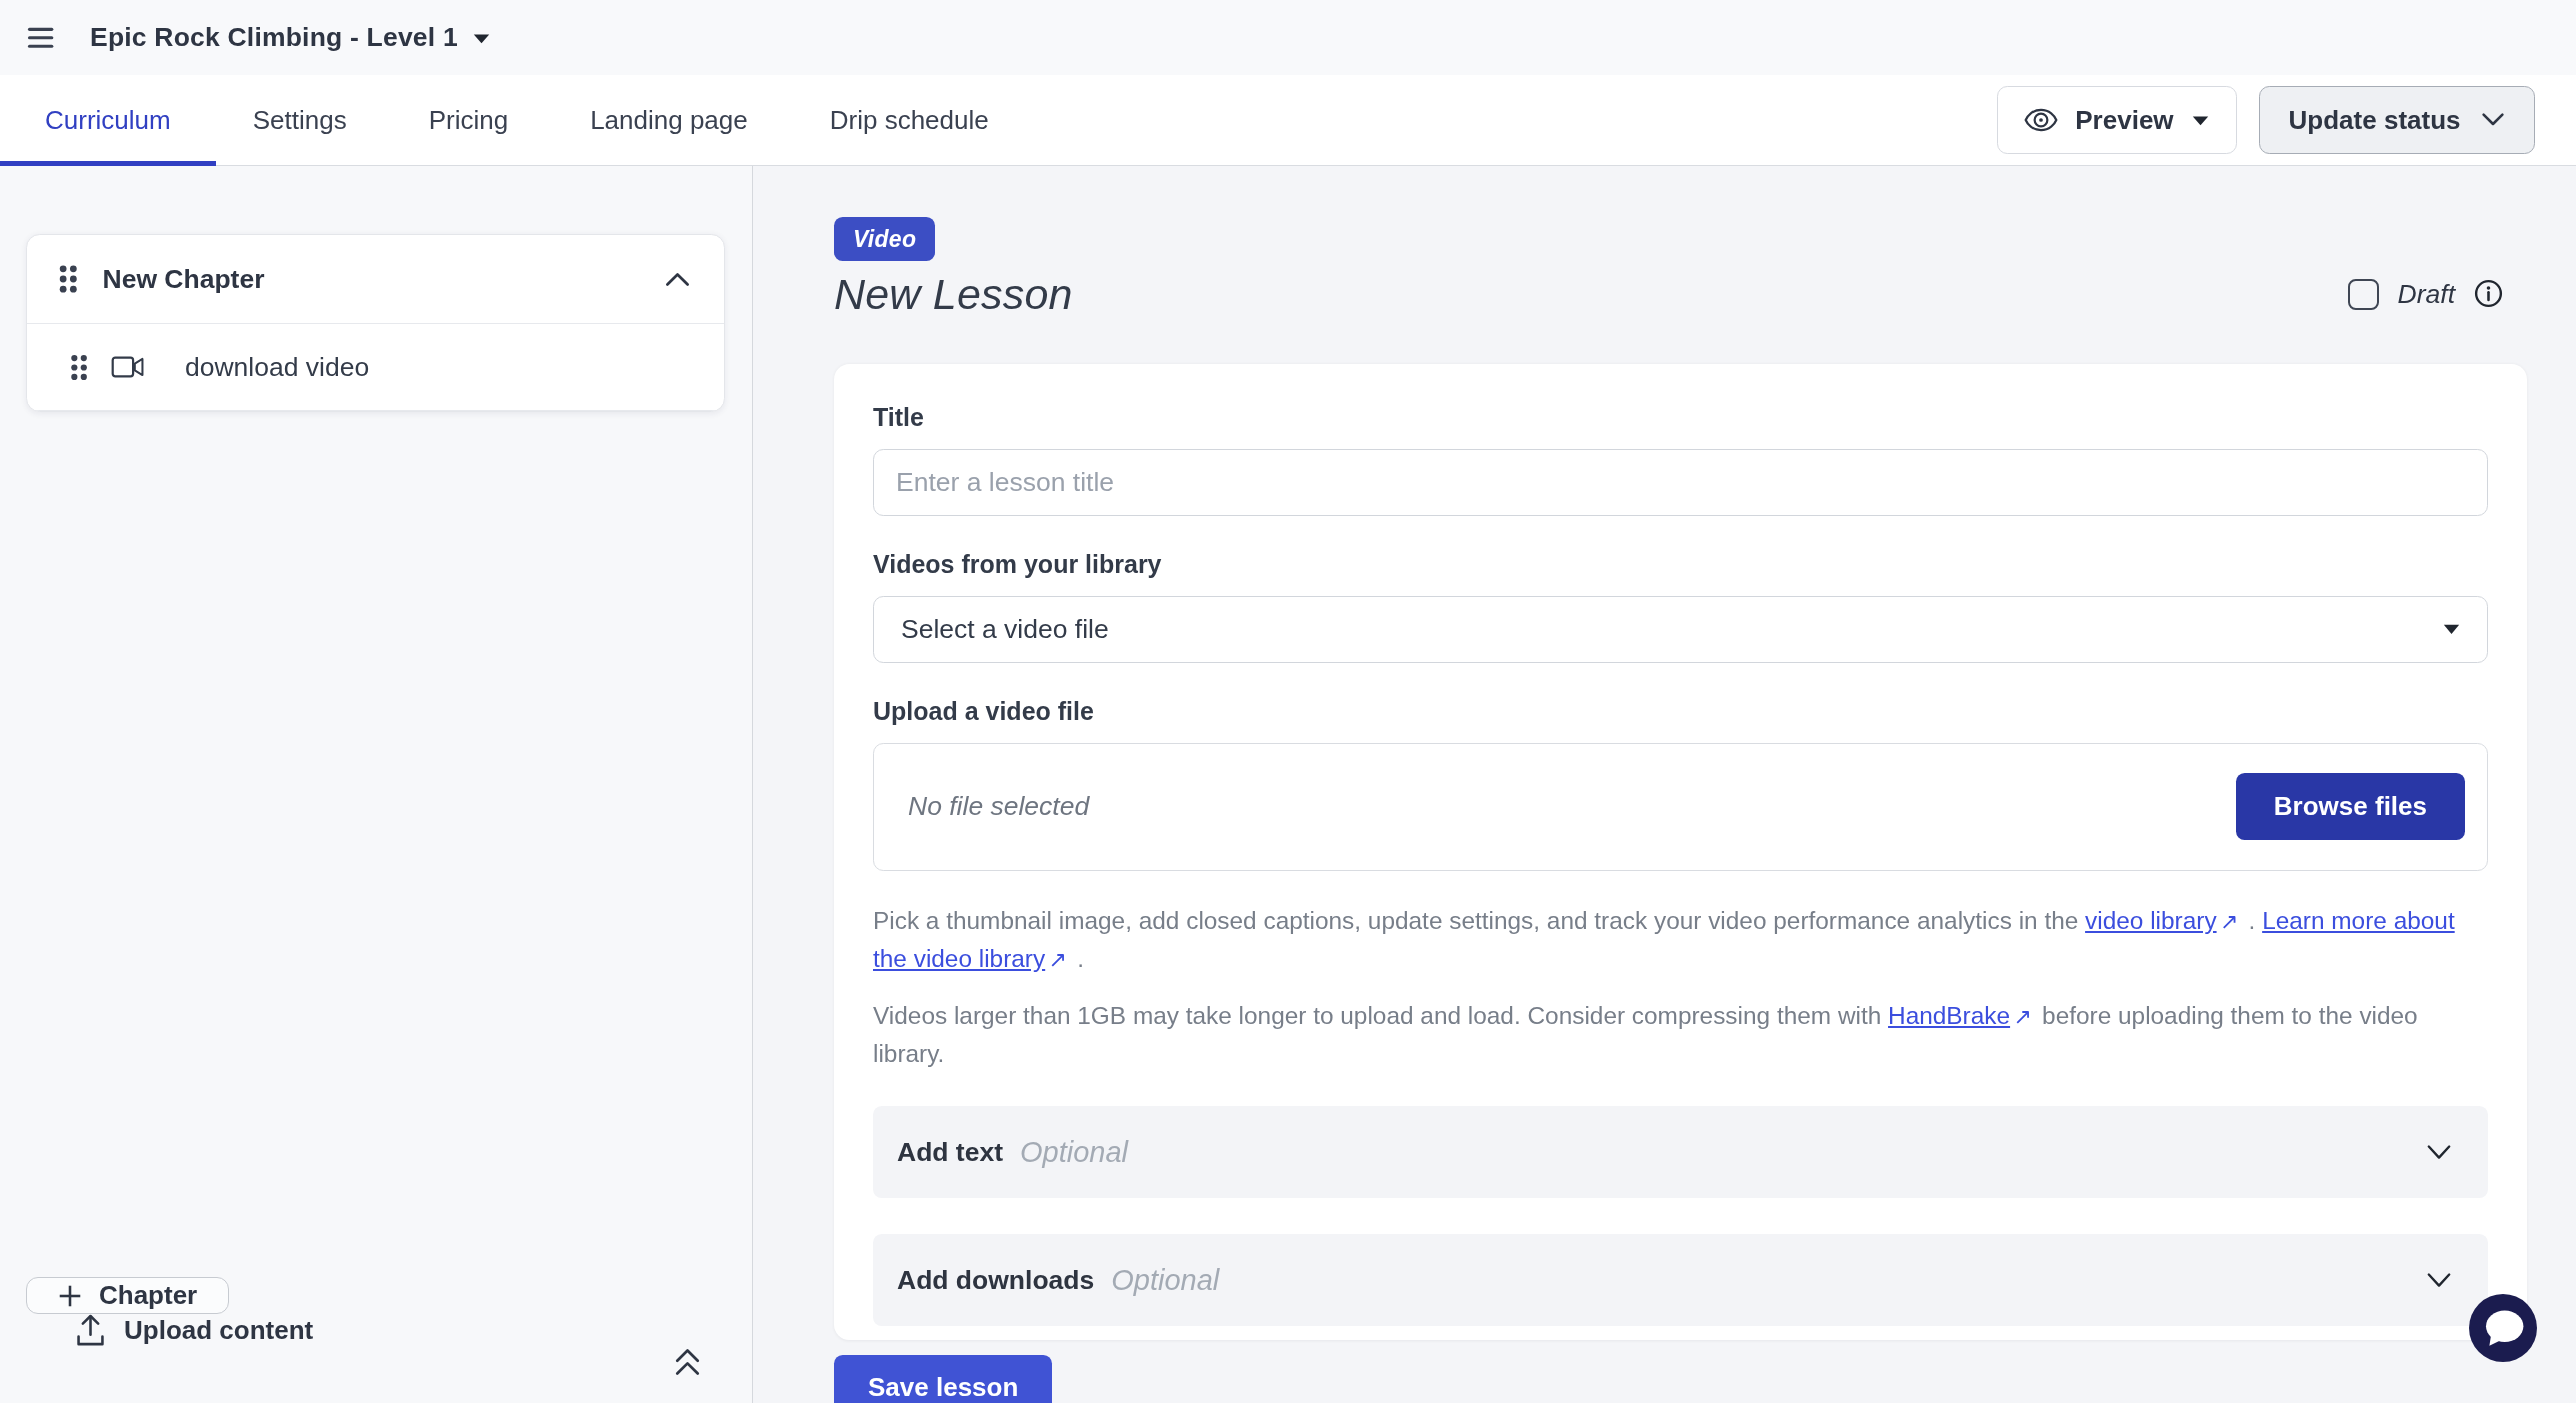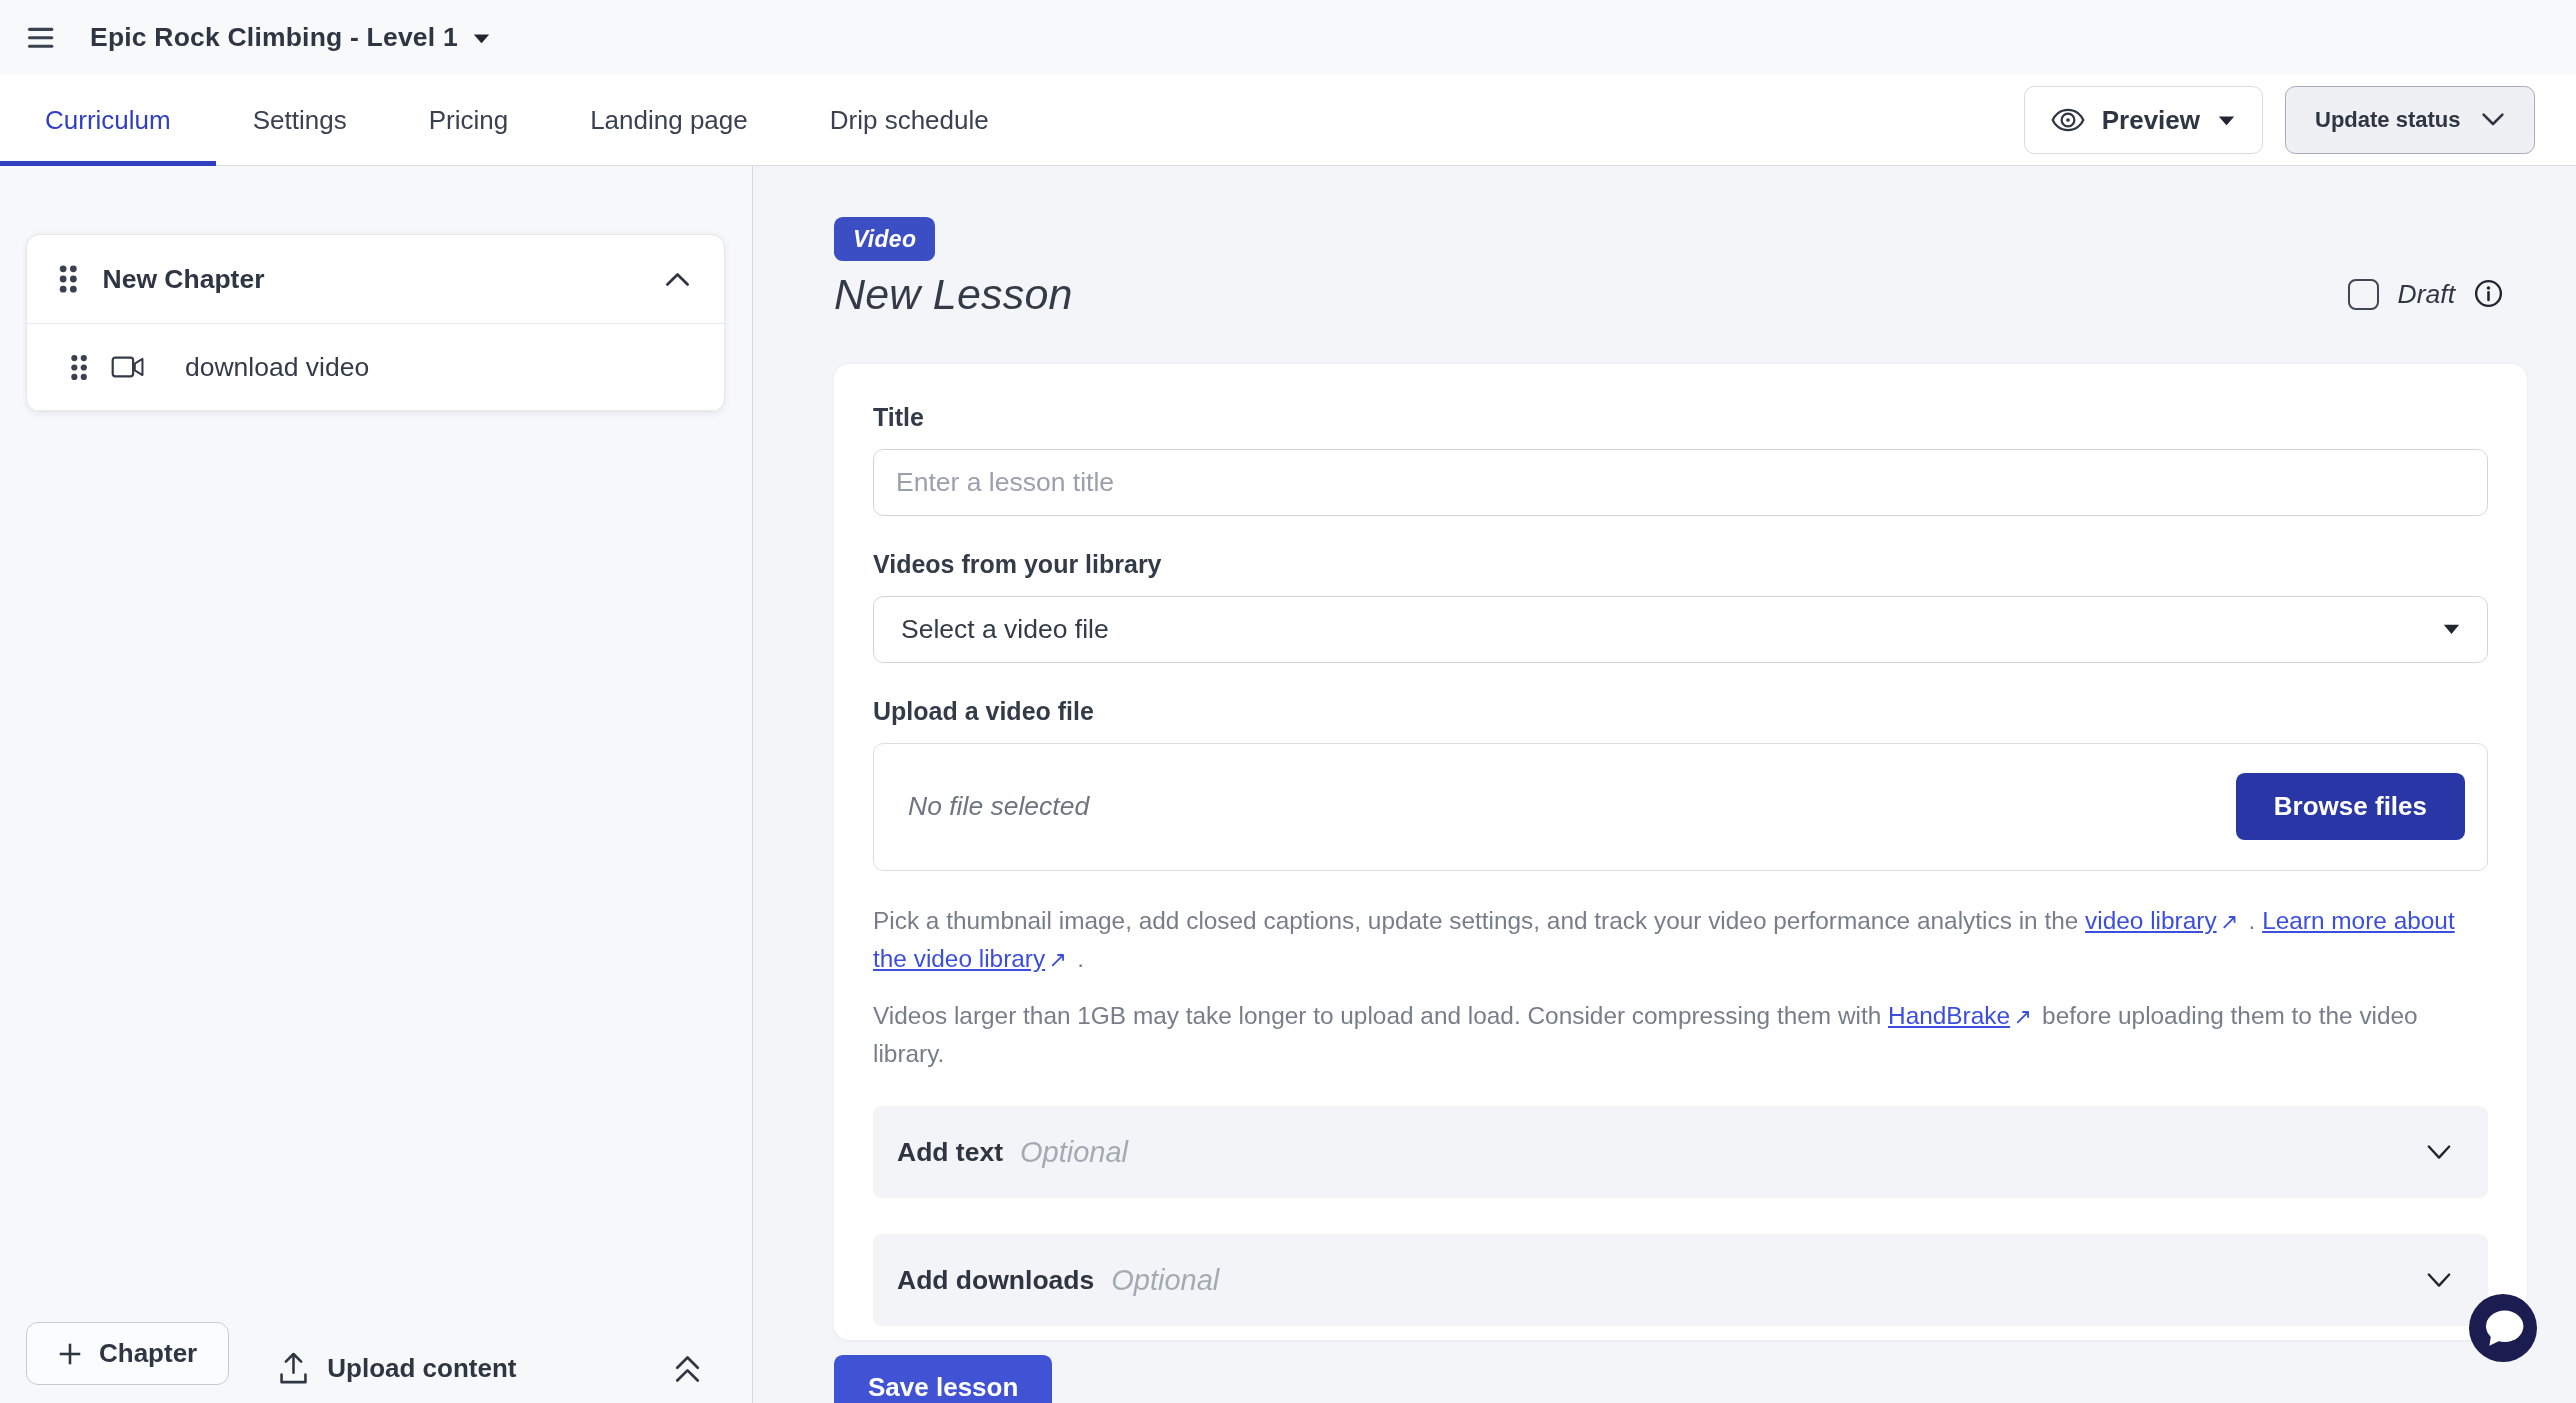--- a/index.html
+++ b/index.html
@@ -37,21 +37,21 @@
   }
   .tab-actions { margin-left:auto; display:flex; align-items:center; gap:22px; }
   .btn-preview {
     height:68px; padding:0 26px; background:#fff; border:1.7px solid #D7DAE0;
     border-radius:10.3px; display:flex; align-items:center; gap:17px;
     font-size:26px; font-weight:600; color:#2E3543; cursor:pointer;
   }
   .btn-update {
     height:68px; padding:16px 29px; background:#EEF0F3; border:1.7px solid #A6ACB5;
     border-radius:10.3px; display:flex; align-items:center; gap:20.5px;
-    font-size:22px; font-weight:600; color:#2E3543; cursor:pointer;
+    font-size:26px; font-weight:600; color:#2E3543; cursor:pointer;
   }
 
   
   .workspace { display:flex; height:1238px; }
 
   .sidebar {
     width:753px; background:#F7F8FA; border-right:1.7px solid #D5D8DD;
     position:relative; flex-shrink:0;
   }
   .chapter-card {
@@ -75,22 +75,22 @@
     display:flex; align-items:center; gap:15.4px; cursor:pointer; margin-right:94px;
     font-size:26.5px; font-weight:600; color:#2E3543;
   }
   .kebab-btn {
     position:absolute; right:19px; top:50%; transform:translateY(-50%);
     width:60px; height:63px; border:1.7px solid #B9BFC7; border-radius:13.7px;
     display:flex; align-items:center; justify-content:center; cursor:pointer; background:transparent;
   }
 
   .sidebar-footer {
-    position:absolute; left:0; right:0; bottom:7px; height:113px;
-    display:flex; align-items:flex-end; padding:0 50px 12px 26px;
+    position:absolute; left:0; right:0; bottom:14px; height:113px;
+    display:flex; align-items:flex-start; padding:0 50px 12px 26px;flex-direction:column;
   }
   .btn-chapter {
     height:63px; padding:0 31px; background:#FBFCFD; border:1.7px solid #C7CBD1;
     border-radius:12px; display:flex; align-items:center; gap:17px;
     font-size:26px; font-weight:600; color:#2E3543; cursor:pointer;
   }
   .upload-content { display:flex; align-items:center; gap:19px; margin-left:50px; cursor:pointer; }
   .upload-content span { font-size:26px; font-weight:600; color:#2E3543; }
   .collapse-btn { margin-left:auto; cursor:pointer; display:flex; }
 

